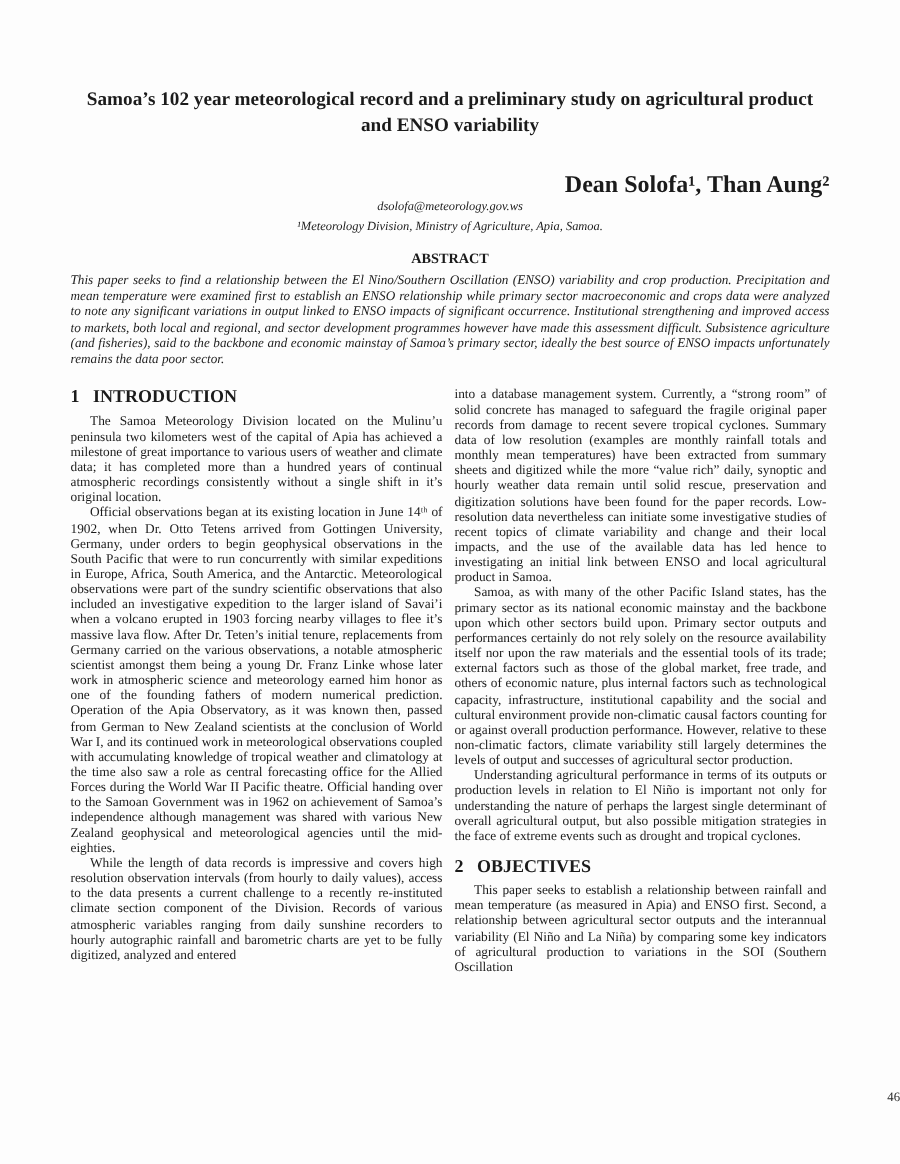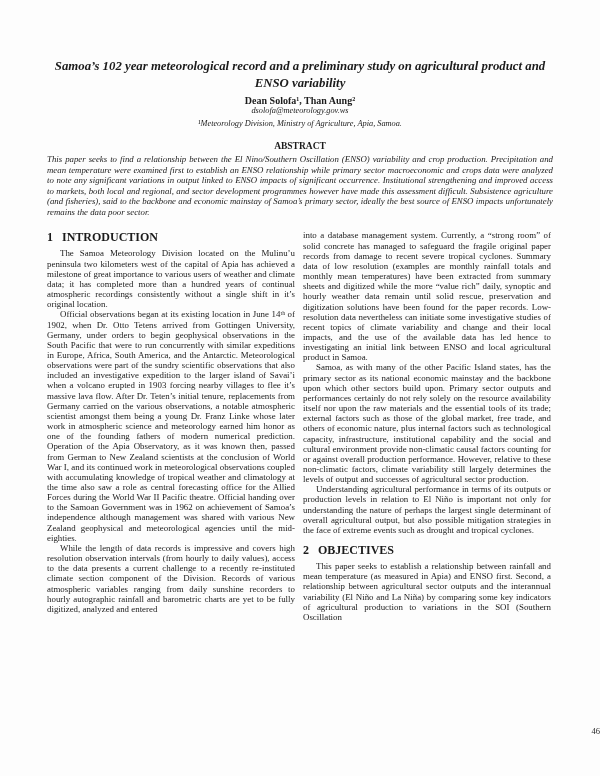--- a/index.html
+++ b/index.html
@@ -3,23 +3,23 @@
 <meta charset="utf-8">
 <style>
   html, body { margin:0; padding:0; background:#ffffff; }
   .page {
     width:600px; height:776px; position:relative; background:#fdfdfd;
     font-family:"Liberation Serif","DejaVu Serif",serif; color:#1b1b1b;
     box-sizing:border-box; padding:58px 47px 0 47px; overflow:hidden;
   }
   .title {
     font-size:12.8px; font-weight:bold; line-height:16.5px;
-    text-align:center; margin:0 auto; max-width:500px;font-style:italic;
+    text-align:center; margin:0 auto; max-width:500px;
   }
-  .authors { font-size:10px; font-weight:bold; text-align:center; margin-top:4px; }
+  .authors { font-size:16px; font-weight:bold; text-align:right; margin-top:24px; }
   .affil { font-style:italic; font-size:8.3px; line-height:10.2px; text-align:center; }
   .affil-first { margin-top:3px; }
   .abstract-heading { font-weight:bold; font-size:9.5px; text-align:center; margin-top:12px; }
   .abstract-text {
     font-style:italic; font-size:8.8px; line-height:10.5px;
     text-align:justify; margin:3px 0 0 0;
   }
   .columns { display:flex; gap:8px; margin-top:13px; }
   .col { width:248px; font-size:8.9px; line-height:10.15px; text-align:justify; }
   .section-heading { font-size:12px; line-height:14px; font-weight:bold; margin:0 0 4px 0; }

